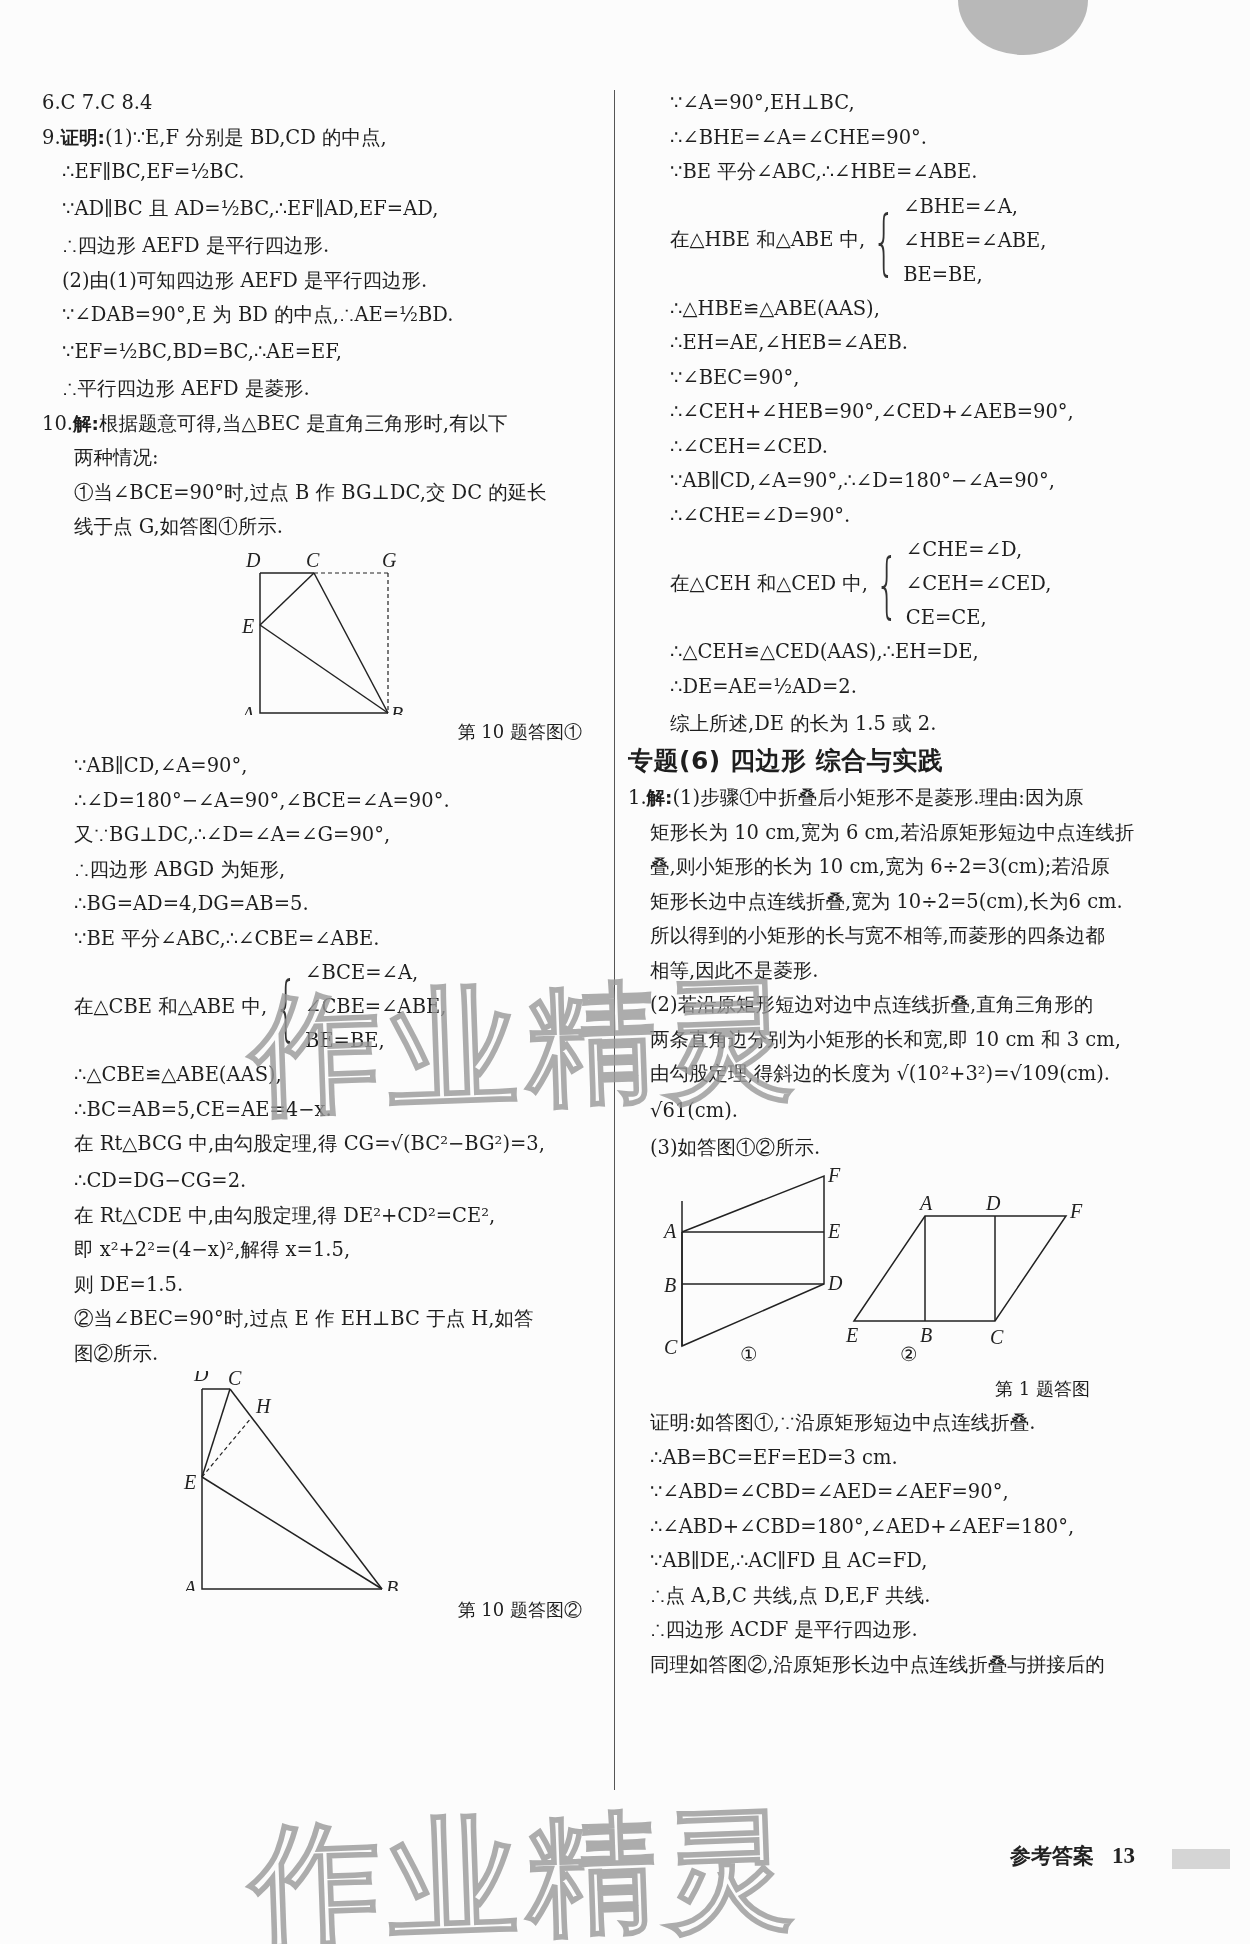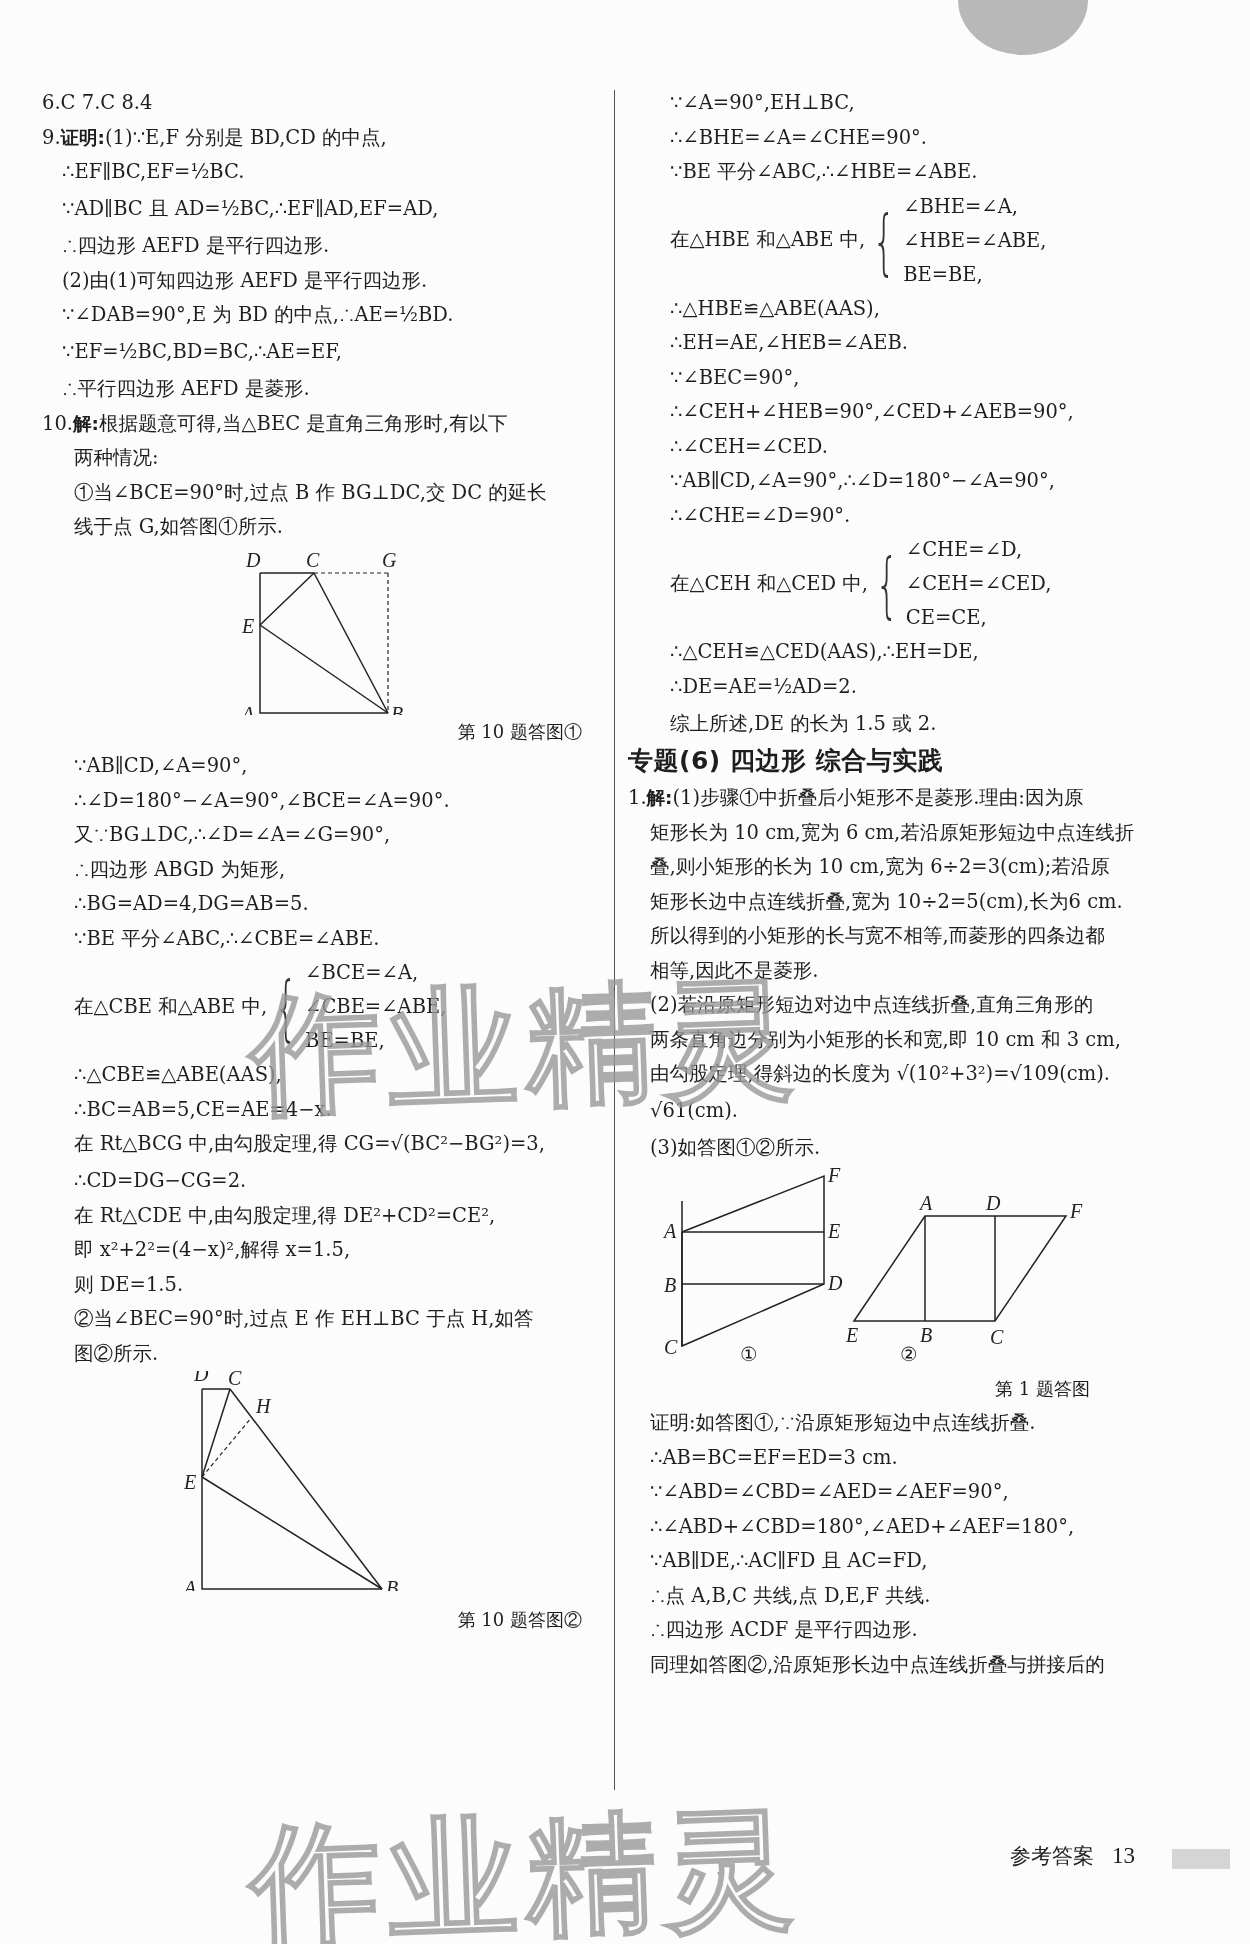--- a/index.html
+++ b/index.html
@@ -26,21 +26,21 @@
   .brace-lines .line { height: 34px; }
   .section-title {
     font-family: "DejaVu Sans", "Liberation Sans", sans-serif; font-weight: bold;
     font-size: 25px; height: 40px; line-height: 40px; margin-left: -22px; letter-spacing: 0.5px;
   }
   .figure { position: relative; }
   .caption { text-align: right; font-size: 18px; }
   svg text { font-family: "Liberation Serif", serif; font-style: italic; font-size: 20px; fill: #222; }
   .footer {
     position: absolute; left: 1010px; top: 1842px; font-size: 21px;
-    font-family: "DejaVu Sans", "Liberation Sans", sans-serif; font-weight: normal; color: #222;
+    font-family: "DejaVu Sans", "Liberation Sans", sans-serif; font-weight: bold; color: #222;
   }
   .footer .pg { margin-left: 18px; font-family: "Liberation Serif", serif; font-size: 23px; }
   .footer-block { position: absolute; left: 1172px; top: 1849px; width: 58px; height: 20px; background: #d5d5d5; }
   .watermark {
     position: absolute; font-family: "DejaVu Sans", sans-serif; font-weight: bold;
     color: transparent; -webkit-text-stroke: 1.5px #999; letter-spacing: 8px; pointer-events: none;
   }
   .wm1 { left: 250px; top: 960px; font-size: 130px; transform: rotate(-2deg); opacity: 0.8; }
   .wm2 { left: 250px; top: 1790px; font-size: 130px; transform: rotate(-2deg); opacity: 0.8; }
 </style>
@@ -126,21 +126,21 @@
       <line x1="160" y1="106" x2="340" y2="218" stroke="#222" stroke-width="1.5"></line>
       <line x1="160" y1="106" x2="210" y2="46" stroke="#222" stroke-width="1.2" stroke-dasharray="4,3"></line>
       <text x="152" y="10">D</text>
       <text x="186" y="14">C</text>
       <text x="214" y="42">H</text>
       <text x="142" y="118">E</text>
       <text x="142" y="224">A</text>
       <text x="344" y="224">B</text>
     </svg>
   </div>
-  <div class="line caption" style="width:560px;margin-left:-20px;margin-top:12px">第 10 题答图②</div>
+  <div class="line caption" style="width:560px;margin-left:-20px;margin-top:2px">第 10 题答图②</div>
 </div>
 
 <div class="col right">
   <div class="line ind">∵∠A=90°,EH⊥BC,</div>
   <div class="line ind">∴∠BHE=∠A=∠CHE=90°.</div>
   <div class="line ind">∵BE 平分∠ABC,∴∠HBE=∠ABE.</div>
 
   <div class="brace-group ind">
     <span>在△HBE 和△ABE 中,</span>
     <span class="brace">{</span>

